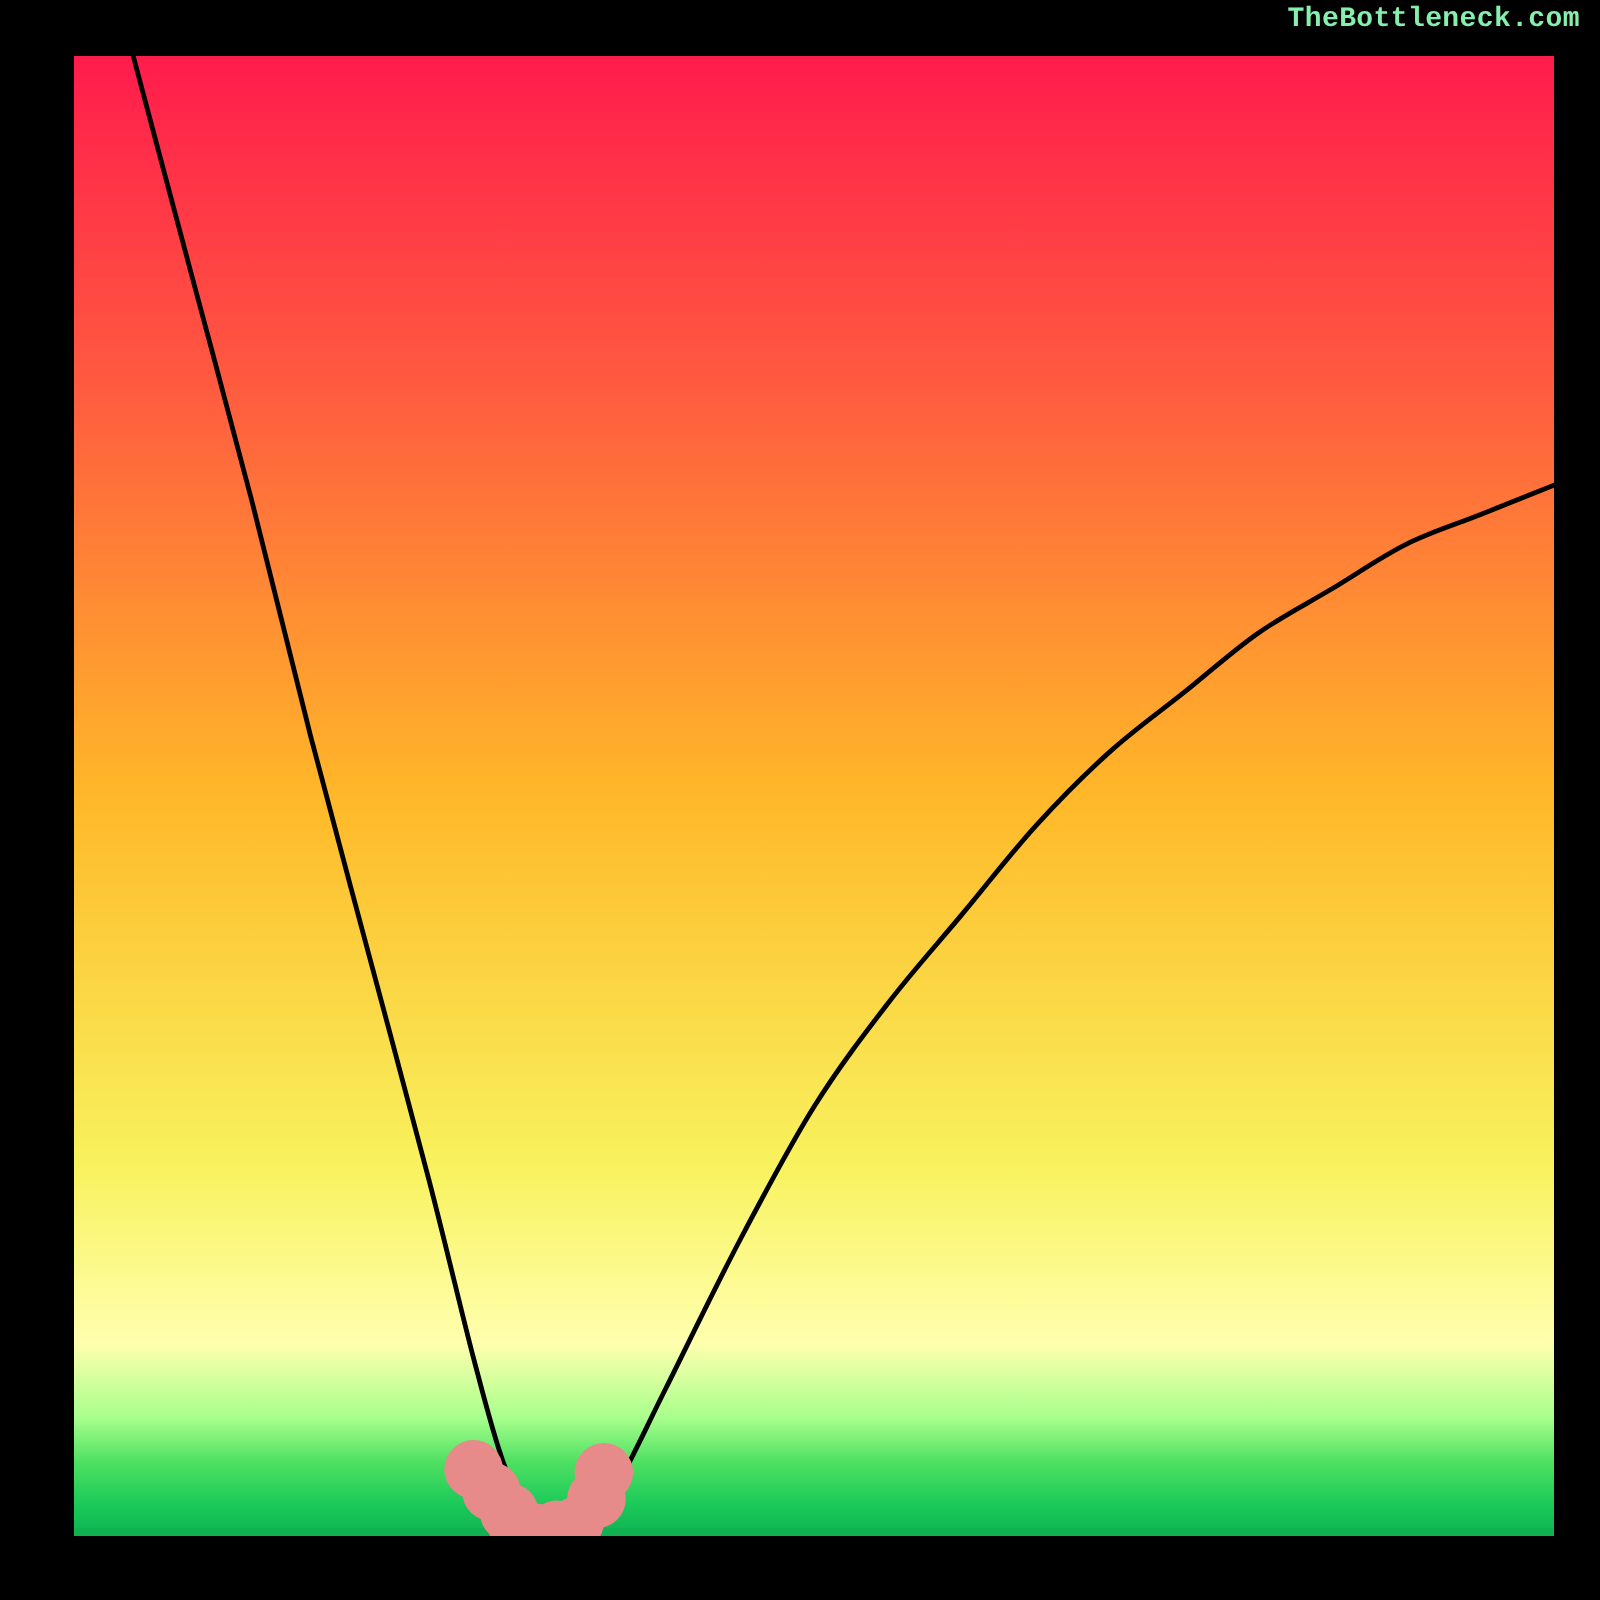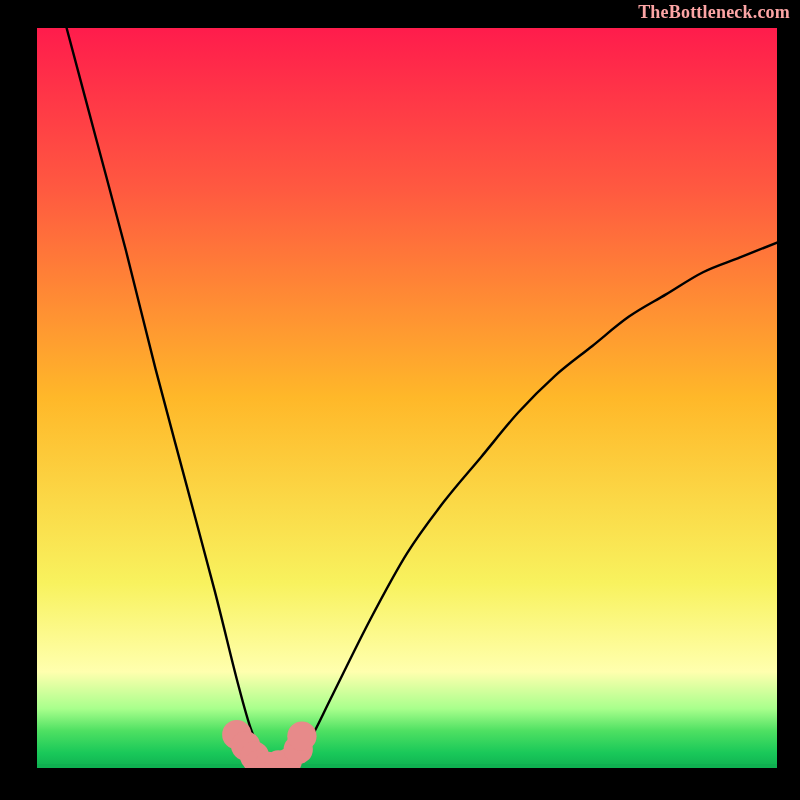--- a/index.html
+++ b/index.html
@@ -15,24 +15,24 @@
     left: 0;
     top: 0;
     width: 800px;
     height: 800px;
     background: #000;
   }
   .watermark {
     position: absolute;
     right: 10px;
     top: 2px;
-    font-family: Liberation Serif, serif;
-    font-size: 18px;
+    font-family: Liberation Mono, monospace;
+    font-size: 14px;
     font-weight: 600;
-    color: #fca5a5;
+    color: #86efac;
     letter-spacing: 0.2px;
   }
   svg {
     position: absolute;
     left: 0;
     top: 0;
   }
 </style>
 </head>
 <body>

